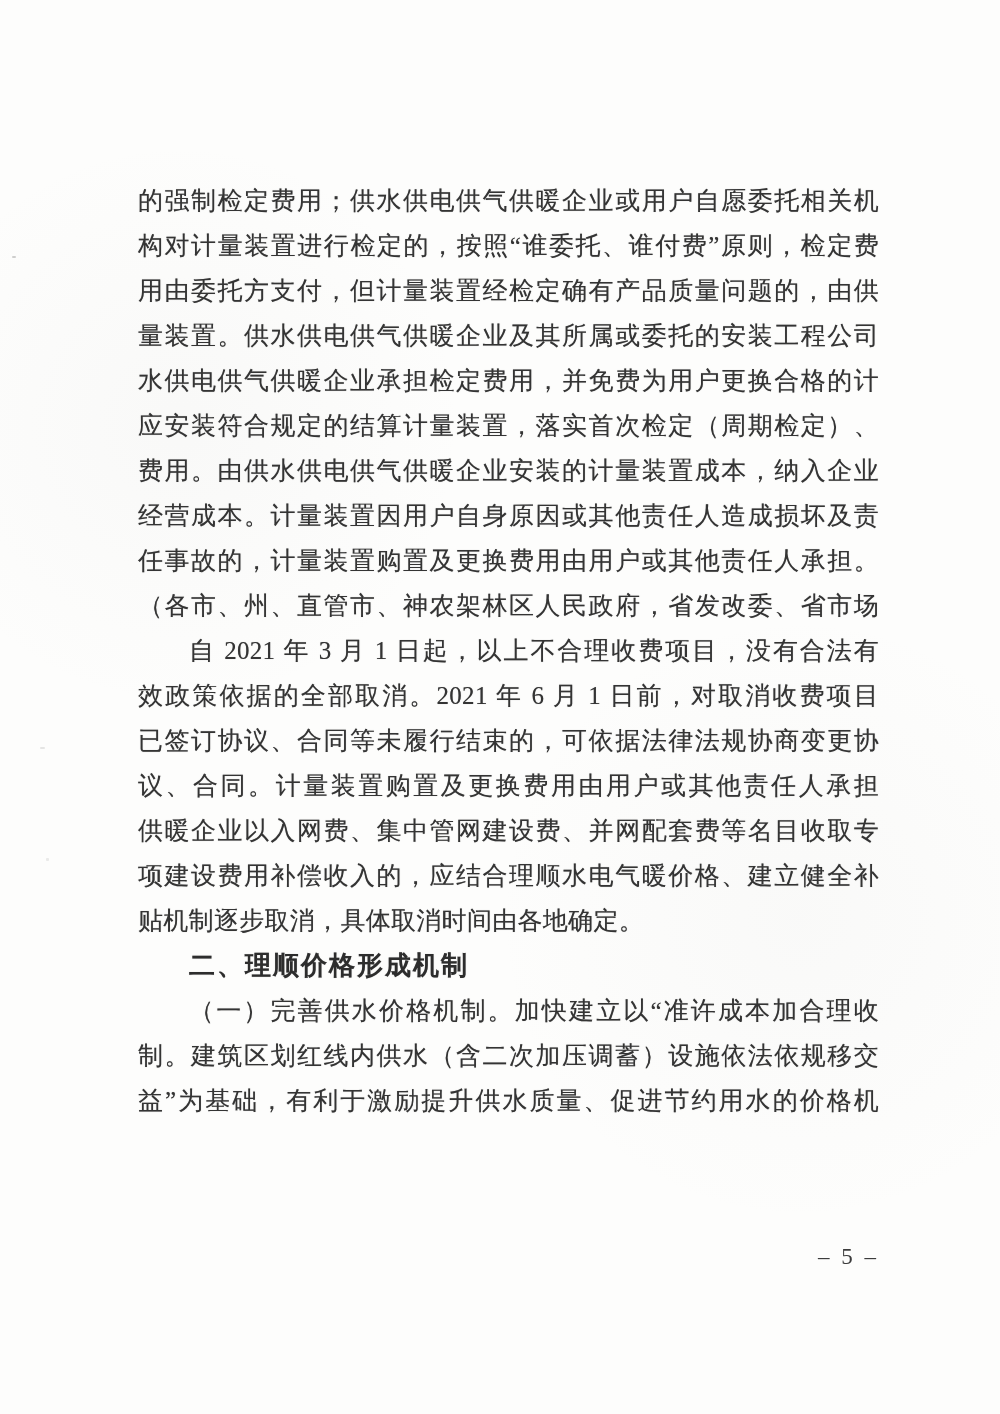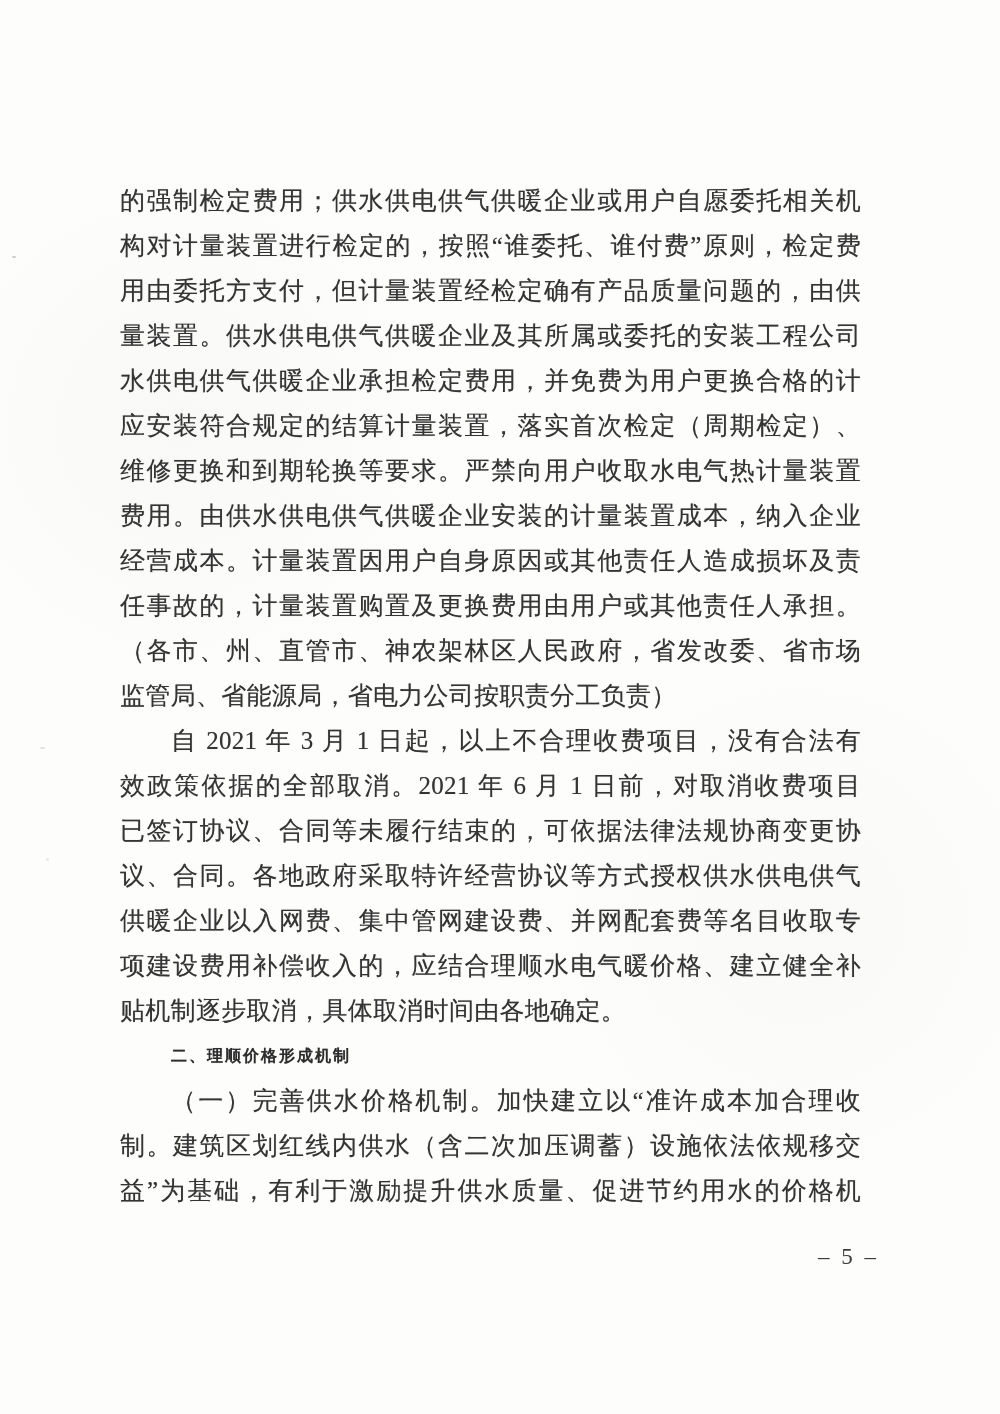--- a/index.html
+++ b/index.html
@@ -16,21 +16,21 @@
   .scan-page {
     position: absolute;
     inset: 0;
     background:
       radial-gradient(circle at 18% 30%, rgba(180,180,180,0.06), transparent 22%),
       radial-gradient(circle at 80% 65%, rgba(180,180,180,0.05), transparent 25%),
       #fdfdfc;
   }
   .doc-text {
     position: absolute;
-    left: 120px;
+    left: 138px;
     top: 178px;
     width: 741px;
   }
   .line {
     font-family: "Liberation Serif", "DejaVu Serif", serif;
     font-size: 25px;
     line-height: 45px;
     height: 45px;
     color: #343434;
     text-align: justify;
@@ -40,21 +40,21 @@
   }
   .line.short {
     text-align-last: left;
   }
   .line.indent {
     padding-left: 51px;
   }
   .line.heading {
     font-family: "Liberation Sans", "DejaVu Sans", sans-serif;
     font-weight: 700;
-    font-size: 16px;
+    font-size: 26px;
     color: #2d2d2d;
     text-align-last: left;
     letter-spacing: 2px;
   }
   .page-number {
     position: absolute;
     top: 1243px;
     right: 121px;
     font-family: "Liberation Serif", "DejaVu Serif", serif;
     font-size: 23px;
@@ -79,30 +79,28 @@
   <div class="speck speck-2"></div>
   <div class="speck speck-3"></div>
 
   <div class="doc-text">
       <div class="line">的强制检定费用；供水供电供气供暖企业或用户自愿委托相关机</div>
       <div class="line">构对计量装置进行检定的，按照“谁委托、谁付费”原则，检定费</div>
       <div class="line">用由委托方支付，但计量装置经检定确有产品质量问题的，由供</div>
       <div class="line">量装置。供水供电供气供暖企业及其所属或委托的安装工程公司</div>
       <div class="line">水供电供气供暖企业承担检定费用，并免费为用户更换合格的计</div>
       <div class="line">应安装符合规定的结算计量装置，落实首次检定（周期检定）、</div>
-      <div class="line">维修更换和到期轮换等要求。严禁向用户收取水电气热计量装置</div>
       <div class="line">费用。由供水供电供气供暖企业安装的计量装置成本，纳入企业</div>
       <div class="line">经营成本。计量装置因用户自身原因或其他责任人造成损坏及责</div>
       <div class="line">任事故的，计量装置购置及更换费用由用户或其他责任人承担。</div>
       <div class="line">（各市、州、直管市、神农架林区人民政府，省发改委、省市场</div>
-      <div class="line short">监管局、省能源局，省电力公司按职责分工负责）</div>
       <div class="line indent">自 2021 年 3 月 1 日起，以上不合理收费项目，没有合法有</div>
       <div class="line">效政策依据的全部取消。2021 年 6 月 1 日前，对取消收费项目</div>
       <div class="line">已签订协议、合同等未履行结束的，可依据法律法规协商变更协</div>
-      <div class="line">议、合同。各地政府采取特许经营协议等方式授权供水供电供气</div>
+      <div class="line">议、合同。计量装置购置及更换费用由用户或其他责任人承担</div>
       <div class="line">供暖企业以入网费、集中管网建设费、并网配套费等名目收取专</div>
       <div class="line">项建设费用补偿收入的，应结合理顺水电气暖价格、建立健全补</div>
       <div class="line short">贴机制逐步取消，具体取消时间由各地确定。</div>
       <div class="line heading indent short">二、理顺价格形成机制</div>
       <div class="line indent">（一）完善供水价格机制。加快建立以“准许成本加合理收</div>
       <div class="line">制。建筑区划红线内供水（含二次加压调蓄）设施依法依规移交</div>
       <div class="line">益”为基础，有利于激励提升供水质量、促进节约用水的价格机</div>
     </div>
 
   <div class="page-number">– 5 –</div>

